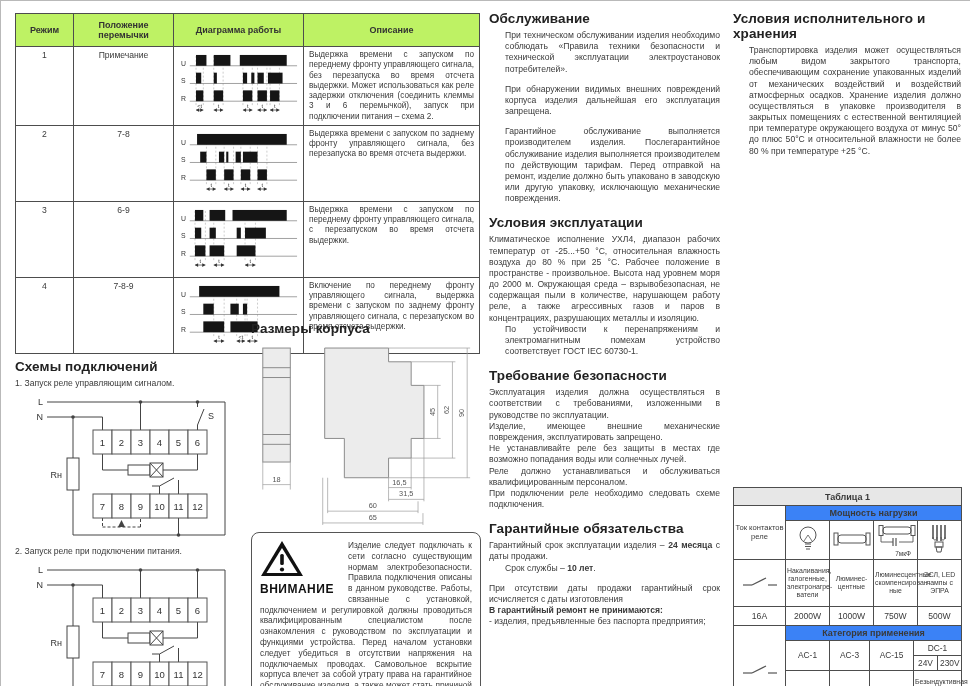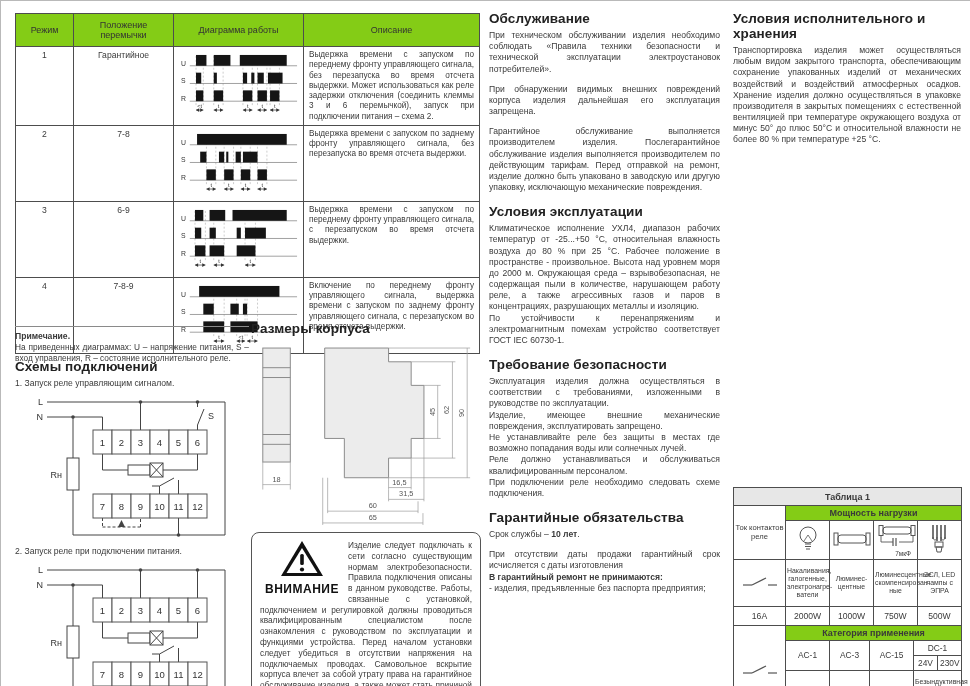--- a/index.html
+++ b/index.html
@@ -6,51 +6,51 @@
   #page {
     position:relative; width:970px; height:686px; margin:0 auto;
     background:#fff; border:1px solid #b9b9b9; overflow:hidden;
     font-family:"Liberation Sans", sans-serif; color:#3a3a3a;
   }
   .abs { position:absolute; }
 
   
   table.modes { border-collapse:collapse; table-layout:fixed; }
   table.modes td, table.modes th { border:1px solid #4d4d4d; padding:3px 5px; vertical-align:top; }
-  table.modes th { background:#84cc16; font-size:9px; font-weight:normal; text-align:center; vertical-align:middle; height:26px; color:#333; }
+  table.modes th { background:#bef264; font-size:9px; font-weight:bold; text-align:center; vertical-align:middle; height:26px; color:#333; }
   td.c { text-align:center; font-size:8.6px; padding-top:6px; }
   td.diag { text-align:center; padding:2px 1px; }
   td.desc { font-size:8.2px; text-align:justify; line-height:1.25; }
 
   
   h2.sec { font-size:13.5px; font-weight:bold; color:#222; margin:11px 0 4px 0; letter-spacing:0.1px; }
   h2.sec.first { margin-top:0; }
-  p.b { font-size:8.6px; line-height:1.3; text-align:justify; margin:0 0 9px 0; }
+  p.b { font-size:8.6px; line-height:1.3; text-align:justify; margin:0 0 9px 16px; }
   p.tight { margin:0; }
   .bold { font-weight:bold; }
 
   
   .note { border-top:1px solid #8a8a8a; padding-top:4px; }
   .note .nt { font-size:8.6px; font-weight:bold; margin:0 0 1px 0; }
 
   
   .schemecap { font-size:8.6px; margin:2px 0 2px 0; }
   svg text { font-family:"Liberation Sans", sans-serif; }
 
   
   .warn { border:1.5px solid #555; border-radius:8px; padding:7px 8px; }
-  .warn .icon-wrap { float:left; width:84px; text-align:center; margin:0 4px 0 0; }
+  .warn .icon-wrap { float:left; width:84px; text-align:left; margin:0 4px 0 0; }
   .warn .wlabel { font-size:12px; font-weight:bold; color:#111; letter-spacing:0.5px; }
   .warn .wtext { font-size:8.3px; text-align:justify; line-height:1.3; }
 
   
   table.t1 { border-collapse:collapse; table-layout:fixed; width:228px; }
   table.t1 td { border:1px solid #4d4d4d; font-size:8.4px; text-align:center; vertical-align:middle; padding:2px; }
   table.t1 td.cap { background:#e7e7e7; font-weight:bold; font-size:9px; height:13px; }
-  table.t1 td.hdr { background:#84cc16; font-weight:bold; font-size:9px; }
+  table.t1 td.hdr { background:#3b82f6; font-weight:bold; font-size:9px; }
   table.t1 td.small { font-size:6.9px; line-height:1.15; padding:7px 1px;margin-top:41px; }
   table.t1 td.val { font-size:8.6px; height:14px; }
   .capl { font-size:6.5px; display:block; text-align:right; margin-top:-2px; padding-right:4px; }
 </style>
 </head>
 <body>
 
 <div id="page">
 
   <table class="modes abs" style="left:14px; top:12px; width:464px;">
@@ -62,21 +62,21 @@
       </colgroup>
     <tbody>
         <tr>
       <th>Режим</th>
       <th>Положение перемычки</th>
       <th>Диаграмма работы</th>
       <th>Описание</th>
     </tr>
     <tr>
       <td class="c">1</td>
-      <td class="c">Гарантийное</td>
+      <td class="c">Примечание</td>
       <td class="diag"><svg viewBox="0 0 122 66" width="120" height="65">
               <line x1="17.3" y1="6" x2="17.3" y2="58" stroke="#999" stroke-width="0.5" stroke-dasharray="2,2"></line>
               <line x1="24.72" y1="6" x2="24.72" y2="58" stroke="#999" stroke-width="0.5" stroke-dasharray="2,2"></line>
               <line x1="35.32" y1="6" x2="35.32" y2="58" stroke="#999" stroke-width="0.5" stroke-dasharray="2,2"></line>
               <line x1="44.86" y1="6" x2="44.86" y2="58" stroke="#999" stroke-width="0.5" stroke-dasharray="2,2"></line>
               <line x1="65" y1="6" x2="65" y2="58" stroke="#999" stroke-width="0.5" stroke-dasharray="2,2"></line>
               <line x1="74.54" y1="6" x2="74.54" y2="58" stroke="#999" stroke-width="0.5" stroke-dasharray="2,2"></line>
               <line x1="79.84" y1="6" x2="79.84" y2="58" stroke="#999" stroke-width="0.5" stroke-dasharray="2,2"></line>
               <line x1="89.38000000000001" y1="6" x2="89.38000000000001" y2="58" stroke="#999" stroke-width="0.5" stroke-dasharray="2,2"></line>
               <line x1="92.56" y1="6" x2="92.56" y2="58" stroke="#999" stroke-width="0.5" stroke-dasharray="2,2"></line>
@@ -245,24 +245,20 @@
               <line x1="69.24000000000001" y1="61" x2="79.84" y2="61" stroke="#333" stroke-width="0.7"></line>
               <path d="M69.24000000000001,61 l3.2,-1.9 v3.8 Z" fill="#333"></path>
               <path d="M79.84,61 l-3.2,-1.9 v3.8 Z" fill="#333"></path>
               <text x="74.54" y="58.5" text-anchor="middle" font-size="5.5" fill="#333">t</text>
             </svg></td>
       <td class="desc">Включение по переднему фронту управляющего сигнала, выдержка времени с запуском по заднему фронту управляющего сигнала, с перезапуском во время отсчета выдержки.</td>
     </tr>
   </tbody>
     </table>
 
-  <div class="abs note" style="left:14px; top:325px; width:234px;">
-    <p class="nt">Примечание.</p>
-    <p class="b tight" style="font-size:8.3px">На приведенных диаграммах: U – напряжение питания, S – вход управления, R – состояние исполнительного реле.</p>
-  </div>
 
   <div class="abs" style="left:14px; top:358px; width:234px;">
     <h2 class="sec first">Схемы подключений</h2>
     <div class="schemecap">1. Запуск реле управляющим сигналом.</div>
 
     
     <svg width="222" height="150" viewBox="0 0 222 150">
       <g stroke="#444" stroke-width="1" fill="none">
         <line x1="32" y1="12" x2="210" y2="12"></line>
         <line x1="32" y1="27" x2="87.5" y2="27"></line>
@@ -493,20 +489,23 @@
     <p class="b">По устойчивости к перенапряжениям и электромагнитным помехам устройство соответствует ГОСТ IEC 60730-1.</p>
 
     <h2 class="sec">Требование безопасности</h2>
     <p class="b tight">Эксплуатация изделия должна осуществляться в соответствии с требованиями, изложенными в руководстве по эксплуатации.</p>
     <p class="b tight">Изделие, имеющее внешние механические повреждения, эксплуатировать запрещено.</p>
     <p class="b tight">Не устанавливайте реле без защиты в местах где возможно попадания воды или солнечных лучей.</p>
     <p class="b tight">Реле должно устанавливаться и обслуживаться квалифицированным персоналом.</p>
     <p class="b tight">При подключении реле необходимо следовать схеме подключения.</p>
 
     <h2 class="sec">Гарантийные обязательства</h2>
+    <p class="b tight">
+      <span>Гарантийный срок эксплуатации изделия – </span><span class="bold">24 месяца</span><span> с даты продажи.</span>
+    </p>
     <p class="b">
       <span>Срок службы – </span><span class="bold">10 лет</span><span>.</span>
     </p>
     <p class="b tight">При отсутствии даты продажи гарантийный срок исчисляется с даты изготовления</p>
     <p class="b tight bold">В гарантийный ремонт не принимаются:</p>
     <p class="b tight">- изделия, предъявленные без паспорта предприятия;</p>
 
   </div>
 
   <div class="abs" style="left:732px; top:10px; width:228px;">

